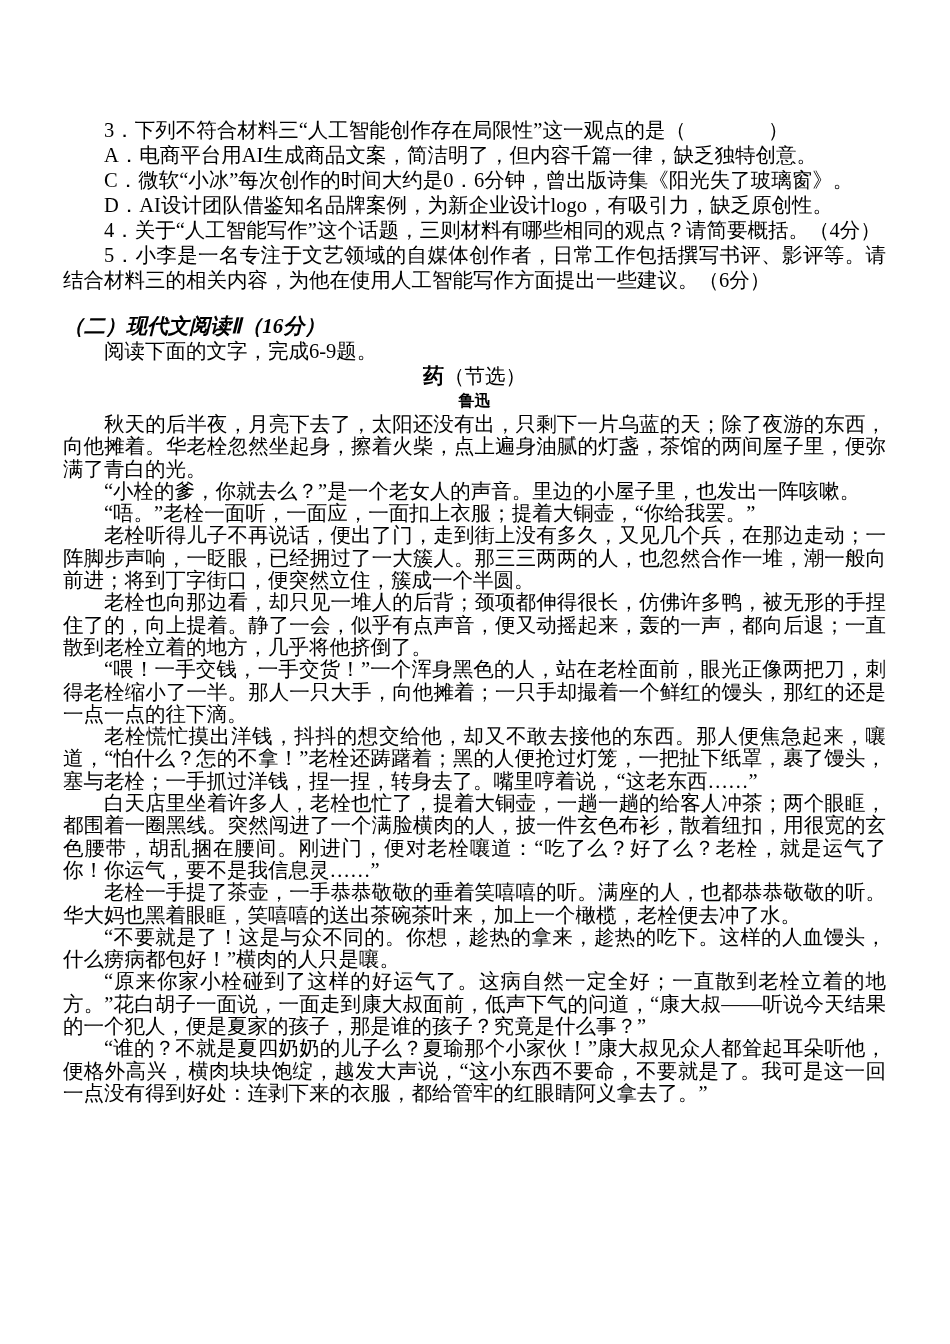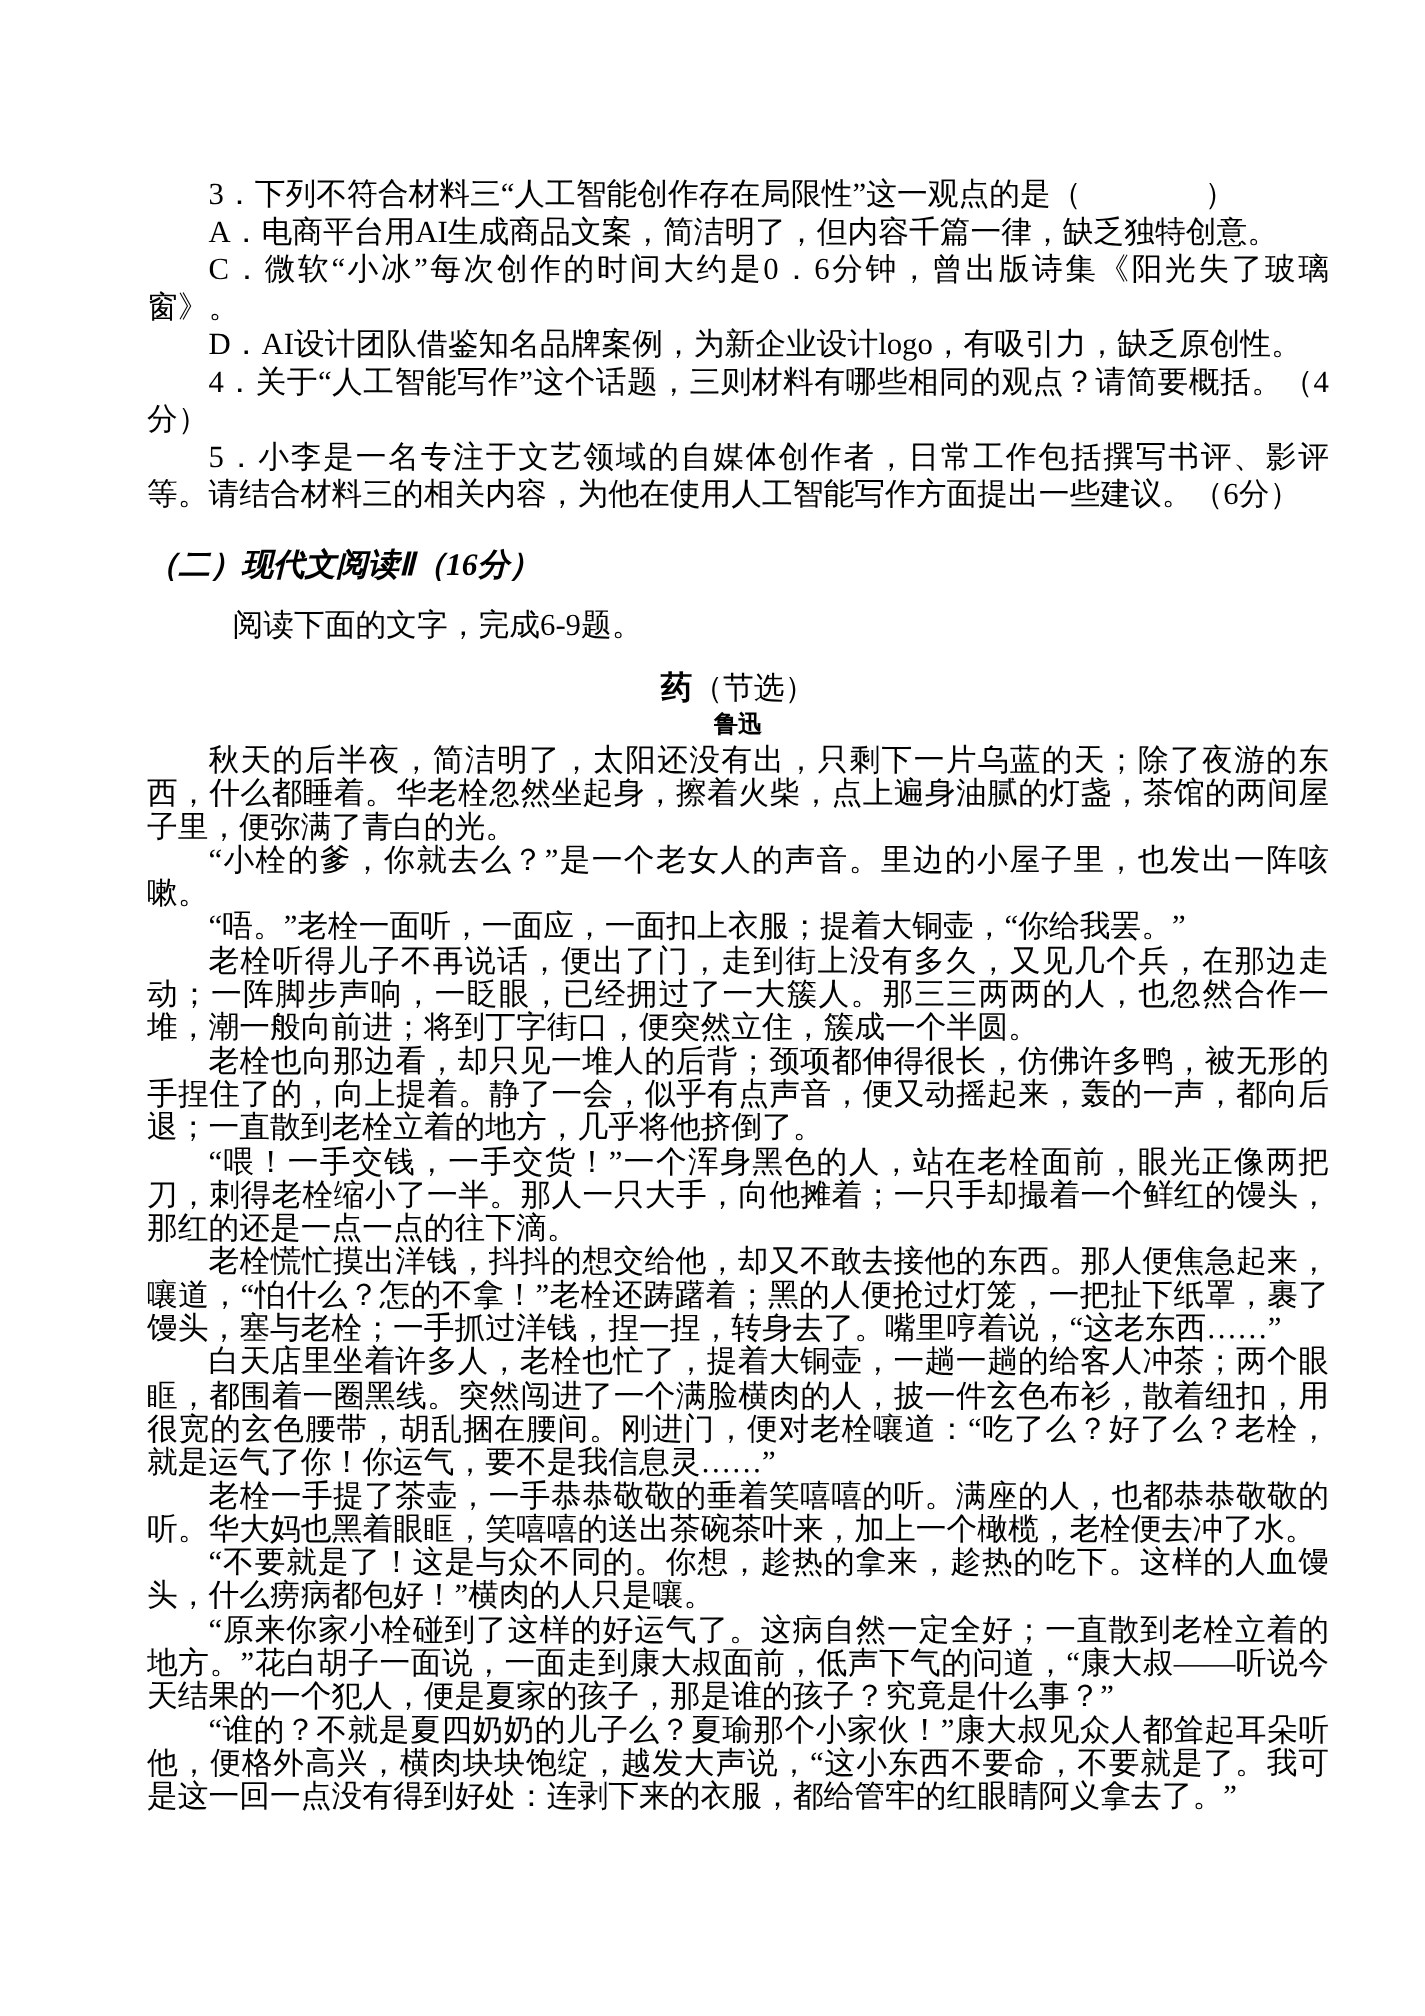--- a/index.html
+++ b/index.html
@@ -11,40 +11,40 @@
     width: 950px;
     height: 1344px;
     overflow: hidden;
     color: #000000;
     font-family: "Liberation Serif", serif;
   }
   .page {
     box-sizing: border-box;
     width: 950px;
     height: 1344px;
-    padding: 118px 64px 0 98px;
+    padding: 118px 64px 0 63px;
     background: #ffffff;
   }
   .q-block p {
     margin: 0;
     font-size: 20.5px;
     line-height: 25px;
     text-indent: 2em;
     text-align: justify;
     text-justify: inter-ideograph;
   }
   .section-head {
     margin: 21px 0 0 0;
     font-size: 21px;
     font-weight: bold;
     line-height: 25px;
     font-style: italic;
   }
   .instruction {
-    margin: 16px;
+    margin: 0;
     font-size: 20.5px;
     line-height: 25px;
     text-indent: 2em;
   }
   .title-line {
     text-align: center;
     line-height: 25px;
     font-size: 20.5px;
   }
   .title-main {
@@ -82,21 +82,21 @@
 
   <h2 class="section-head">（二）现代文阅读Ⅱ（16分）</h2>
 
   <p class="instruction">阅读下面的文字，完成6-9题。</p>
 
   <div class="title-line"><span class="title-main">药</span><span class="title-suffix">（节选）</span></div>
 
   <div class="author-line">鲁迅</div>
 
   <div class="passage">
-      <p class="passage-para">秋天的后半夜，简洁明了，太阳还没有出，只剩下一片乌蓝的天；除了夜游的东西，什么都睡着。华老栓忽然坐起身，擦着火柴，点上遍身油腻的灯盏，茶馆的两间屋子里，便弥满了青白的光。</p>
+      <p class="passage-para">秋天的后半夜，月亮下去了，太阳还没有出，只剩下一片乌蓝的天；除了夜游的东西，向他摊着。华老栓忽然坐起身，擦着火柴，点上遍身油腻的灯盏，茶馆的两间屋子里，便弥满了青白的光。</p>
       <p class="passage-para">“小栓的爹，你就去么？”是一个老女人的声音。里边的小屋子里，也发出一阵咳嗽。</p>
       <p class="passage-para">“唔。”老栓一面听，一面应，一面扣上衣服；提着大铜壶，“你给我罢。”</p>
       <p class="passage-para">老栓听得儿子不再说话，便出了门，走到街上没有多久，又见几个兵，在那边走动；一阵脚步声响，一眨眼，已经拥过了一大簇人。那三三两两的人，也忽然合作一堆，潮一般向前进；将到丁字街口，便突然立住，簇成一个半圆。</p>
       <p class="passage-para">老栓也向那边看，却只见一堆人的后背；颈项都伸得很长，仿佛许多鸭，被无形的手捏住了的，向上提着。静了一会，似乎有点声音，便又动摇起来，轰的一声，都向后退；一直散到老栓立着的地方，几乎将他挤倒了。</p>
       <p class="passage-para">“喂！一手交钱，一手交货！”一个浑身黑色的人，站在老栓面前，眼光正像两把刀，刺得老栓缩小了一半。那人一只大手，向他摊着；一只手却撮着一个鲜红的馒头，那红的还是一点一点的往下滴。</p>
       <p class="passage-para">老栓慌忙摸出洋钱，抖抖的想交给他，却又不敢去接他的东西。那人便焦急起来，嚷道，“怕什么？怎的不拿！”老栓还踌躇着；黑的人便抢过灯笼，一把扯下纸罩，裹了馒头，塞与老栓；一手抓过洋钱，捏一捏，转身去了。嘴里哼着说，“这老东西……”</p>
       <p class="passage-para">白天店里坐着许多人，老栓也忙了，提着大铜壶，一趟一趟的给客人冲茶；两个眼眶，都围着一圈黑线。突然闯进了一个满脸横肉的人，披一件玄色布衫，散着纽扣，用很宽的玄色腰带，胡乱捆在腰间。刚进门，便对老栓嚷道：“吃了么？好了么？老栓，就是运气了你！你运气，要不是我信息灵……”</p>
       <p class="passage-para">老栓一手提了茶壶，一手恭恭敬敬的垂着笑嘻嘻的听。满座的人，也都恭恭敬敬的听。华大妈也黑着眼眶，笑嘻嘻的送出茶碗茶叶来，加上一个橄榄，老栓便去冲了水。</p>
       <p class="passage-para">“不要就是了！这是与众不同的。你想，趁热的拿来，趁热的吃下。这样的人血馒头，什么痨病都包好！”横肉的人只是嚷。</p>
       <p class="passage-para">“原来你家小栓碰到了这样的好运气了。这病自然一定全好；一直散到老栓立着的地方。”花白胡子一面说，一面走到康大叔面前，低声下气的问道，“康大叔——听说今天结果的一个犯人，便是夏家的孩子，那是谁的孩子？究竟是什么事？”</p>

